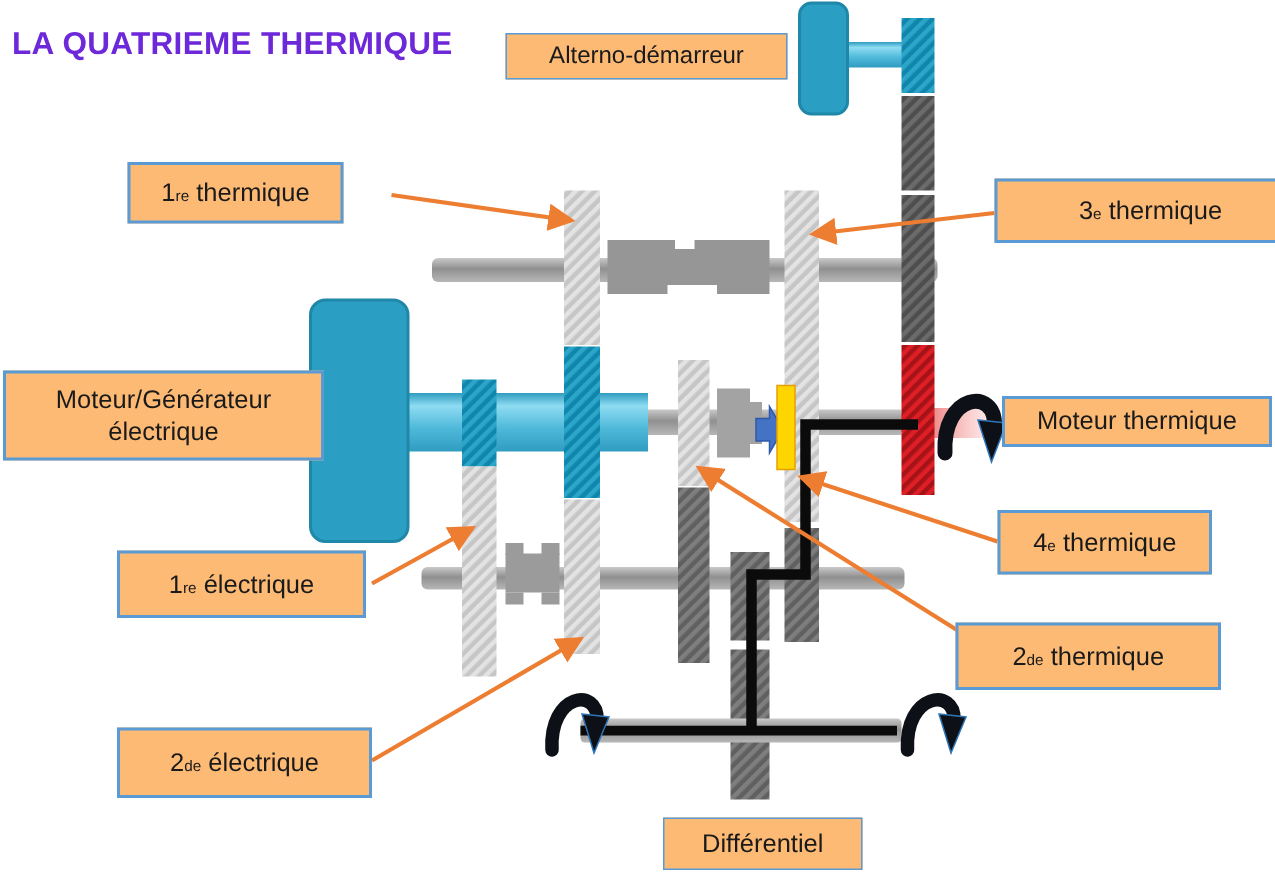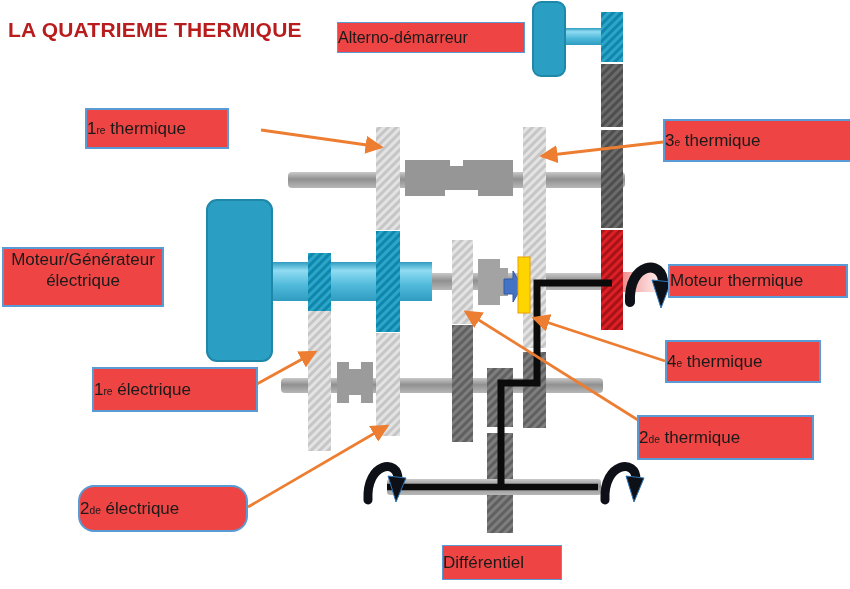--- a/index.html
+++ b/index.html
@@ -1,28 +1,28 @@
 <!DOCTYPE html>
 <html><head>
 <meta charset="utf-8">
 <style>
   html,body{margin:0;padding:0;background:#ffffff;}
   body{font-family:"Liberation Sans", sans-serif;}
   #stage{position:relative;width:850px;height:589px;background:#ffffff;overflow:hidden;}
   #stage svg{position:absolute;left:0;top:0;}
   .callout{
-    position:absolute;background:#ef4444;border:2px solid #5b9bd5;
-    display:flex;align-items:center;
+    position:absolute;background:#fdba74;border:2px solid #5b9bd5;
+    display:flex;align-items:center;justify-content:center;
     font-size:17px;color:#1a1a1a;box-sizing:border-box;text-align:center;line-height:1.25;
   }
   .callout.thin{border-width:1px;}
   .s{font-size:0.60em;}
   #title{
     position:absolute;left:8px;top:18px;width:320px;
-    font-size:21px;font-weight:bold;color:#b91c1c;letter-spacing:0.2px;white-space:nowrap;
+    font-size:21px;font-weight:bold;color:#6d28d9;letter-spacing:0.2px;white-space:nowrap;
   }
 </style>
 </head>
 <body>
 
 <div id="stage">
 
   <svg width="850" height="589" viewBox="0 0 850 589">
     <defs>
       <linearGradient id="gsh" x1="0" y1="0" x2="0" y2="1">
@@ -152,42 +152,42 @@
   </div>
 
   <div class="callout" style="left:85px;top:108px;width:144px;height:41px;">
     <span><span>1</span><span class="s">re</span><span> thermique</span></span>
   </div>
 
   <div class="callout" style="left:663px;top:119px;width:208px;height:43px;">
     <span><span>3</span><span class="s">e</span><span> thermique</span></span>
   </div>
 
-  <div class="callout" style="left:2px;top:247px;width:162px;height:60px;flex-direction:column;">
+  <div class="callout" style="left:2px;top:247px;width:214px;height:60px;flex-direction:column;">
     <span>Moteur/Générateur</span>
     <span>électrique</span>
   </div>
 
   <div class="callout" style="left:668px;top:264px;width:180px;height:34px;">
     <span>Moteur thermique</span>
   </div>
 
-  <div class="callout" style="left:92px;top:367px;width:166px;height:45px;">
+  <div class="callout" style="left:78px;top:367px;width:166px;height:45px;">
     <span><span>1</span><span class="s">re</span><span> électrique</span></span>
   </div>
 
-  <div class="callout" style="left:665px;top:340px;width:156px;height:43px;">
+  <div class="callout" style="left:665px;top:340px;width:143px;height:43px;">
     <span><span>4</span><span class="s">e</span><span> thermique</span></span>
   </div>
 
   <div class="callout" style="left:637px;top:415px;width:177px;height:45px;">
     <span><span>2</span><span class="s">de</span><span> thermique</span></span>
   </div>
 
-  <div class="callout" style="left:78px;top:485px;width:170px;height:47px;border-radius:16px;">
+  <div class="callout" style="left:78px;top:485px;width:170px;height:47px;">
     <span><span>2</span><span class="s">de</span><span> électrique</span></span>
   </div>
 
-  <div class="callout thin" style="left:442px;top:545px;width:120px;height:35px;font-size:17px;">
+  <div class="callout thin" style="left:442px;top:545px;width:133px;height:35px;font-size:17px;">
     <span>Différentiel</span>
   </div>
 
 </div>
 
 </body></html>

